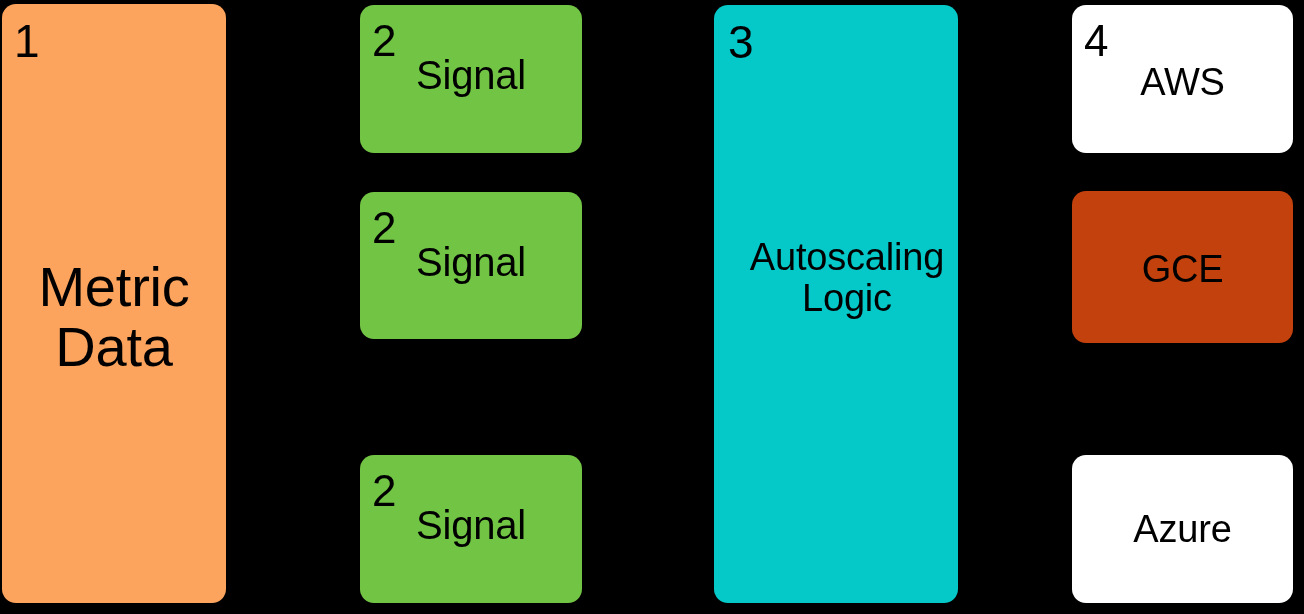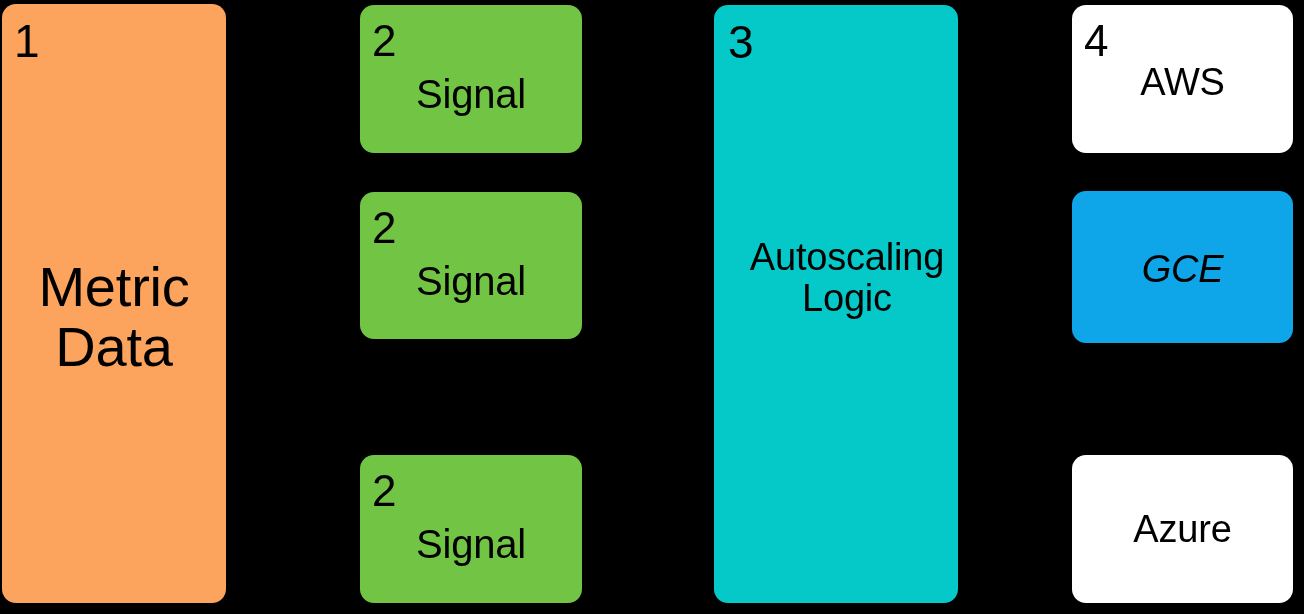--- a/index.html
+++ b/index.html
@@ -68,21 +68,21 @@
   }
   #signal-1 { top: 5px;   height: 148px; }
   #signal-2 { top: 192px; height: 147px; }
   #signal-3 { top: 455px; height: 148px; }
   .signal .node-badge {
     left: 12px;
     top: 14px;
     font-size: 44px;
   }
   .signal .node-label {
-    top: 68px;
+    top: 49px;
     font-size: 40px;
     text-align: center;
   }
 
   
   #autoscaling-logic {
     left: 714px;
     top: 5px;
     width: 244px;
     height: 598px;
@@ -150,21 +150,21 @@
     <span class="node-badge">3</span>
     <span class="node-label">Autoscaling
 Logic</span>
   </div>
 
   <div class="node provider" id="provider-aws" style="background: rgb(255, 255, 255);">
     <span class="node-badge">4</span>
     <span class="node-label">AWS</span>
   </div>
 
-  <div class="node provider" id="provider-gce" style="background: #0ea5e9; font-style: italic;">
+  <div class="node provider" id="provider-gce" style="background: #c2410c;">
     <span class="node-badge"></span>
     <span class="node-label">GCE</span>
   </div>
 
   <div class="node provider" id="provider-azure" style="background: rgb(255, 255, 255);">
     <span class="node-badge"></span>
     <span class="node-label">Azure</span>
   </div>
 
 </div>

